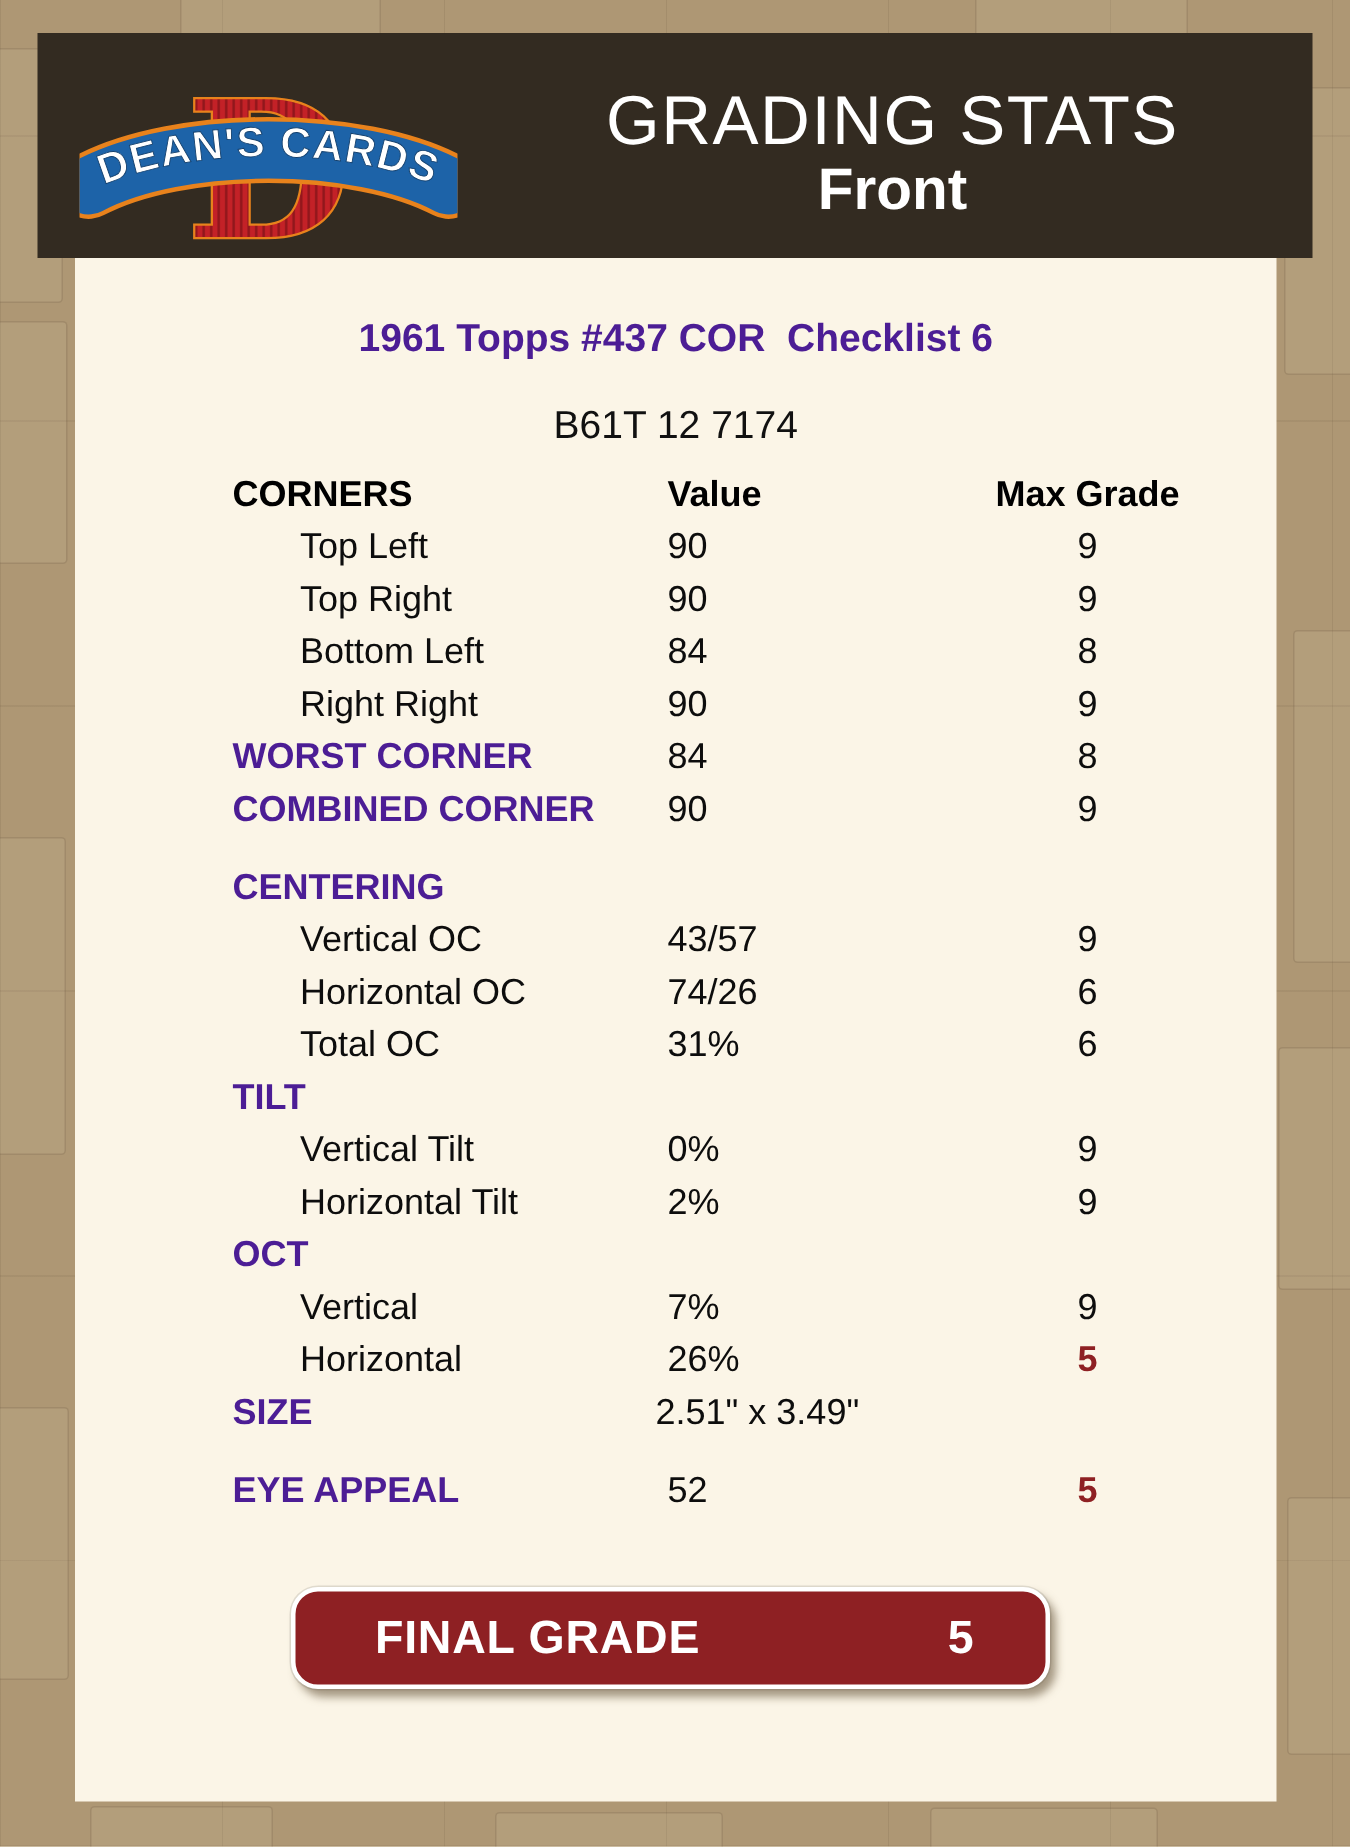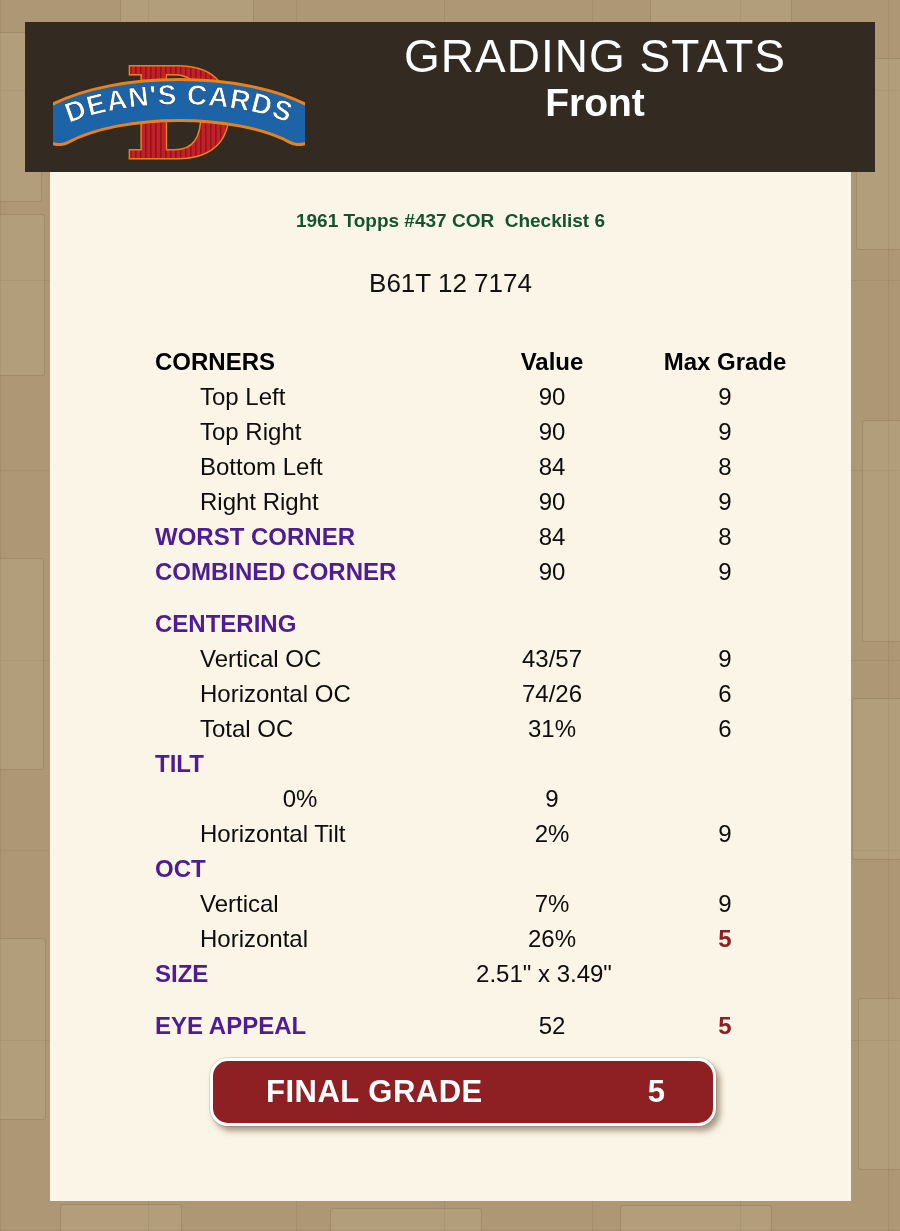--- a/index.html
+++ b/index.html
@@ -25,57 +25,57 @@
   }
   
   .header{
     position:absolute;left:25px;top:22px;width:850px;height:150px;
     background:var(--header-bg,#332b21);
     display:flex;align-items:center;
   }
   .logo-wrap{position:absolute;left:28px;top:10px;width:252px;height:146px;}
   .titles{
     position:absolute;left:290px;top:0;width:560px;height:150px;
-    display:flex;flex-direction:column;align-items:center;
+    display:flex;flex-direction:column;align-items:center;justify-content:center;
     color:#fff;text-align:center;
   }
   .main-title{font-size:46px;letter-spacing:1px;line-height:52px;margin-top:8px;}
   .sub-title{font-size:39px;line-height:42px;font-weight:bold;}
   
   .panel{
     position:absolute;left:50px;top:172px;width:801px;height:1029px;
     background:var(--panel-bg,#fbf5e7);
   }
   .card-title{
     position:absolute;top:38px;left:0;width:100%;text-align:center;
-    font-size:19px;font-weight:bold;color:#14532d;white-space:pre;
+    font-size:26px;font-weight:bold;color:#4c1d95;white-space:pre;
   }
   .card-code{
     position:absolute;top:96px;left:0;width:100%;text-align:center;
     font-size:26px;color:#111;
   }
   
-  .stats{position:absolute;left:0;top:140px;width:100%;margin-top:32px;}
+  .stats{position:absolute;left:0;top:140px;width:100%;}
   .trow{
     display:grid;grid-template-columns:290px 214px 132px;
     padding-left:105px;height:35px;line-height:35px;
     font-size:24px;color:#0d0d0d;
   }
   .trow.gap{margin-top:17px;}
   .cell.label{text-align:left;white-space:nowrap;}
   .cell.label.section{font-weight:bold;color:#4c1d95;}
   .cell.label.indent{padding-left:45px;}
-  .cell.value{text-align:center;white-space:nowrap;}
+  .cell.value{white-space:nowrap;}
   .cell.value.wide{transform:translateX(-8px);}
   .cell.max{text-align:center;}
   .cell.max.red{color:var(--accent-red,#8e2023);font-weight:bold;}
   .trow.thead .cell{font-weight:bold;color:#000;}
   
   .final-grade{
-    position:absolute;left:160px;top:886px;width:500px;height:62px;
+    position:absolute;left:144px;top:886px;width:500px;height:62px;
     background:var(--accent-red,#8e2023);
     border:3px solid #fff;border-radius:18px;
     box-shadow:4px 5px 6px rgba(92,74,48,.55), 0 0 0 1px rgba(0,0,0,.10);
     display:flex;align-items:center;
     color:#fff;font-weight:bold;font-size:31px;
     cursor:default;
   }
   .final-grade .fg-label{padding-left:53px;letter-spacing:.5px;}
   .final-grade .fg-value{position:absolute;right:48px;}
 </style>
@@ -184,20 +184,21 @@
           <div class="cell label indent">Total OC</div>
           <div class="cell value">31%</div>
           <div class="cell max">6</div>
         </div>
         <div class="trow">
           <div class="cell label section">TILT</div>
           <div class="cell value"></div>
           <div class="cell max"></div>
         </div>
         <div class="trow">
+          <div class="cell label indent">Vertical Tilt</div>
           <div class="cell value">0%</div>
           <div class="cell max">9</div>
         </div>
         <div class="trow">
           <div class="cell label indent">Horizontal Tilt</div>
           <div class="cell value">2%</div>
           <div class="cell max">9</div>
         </div>
         <div class="trow">
           <div class="cell label section">OCT</div>

